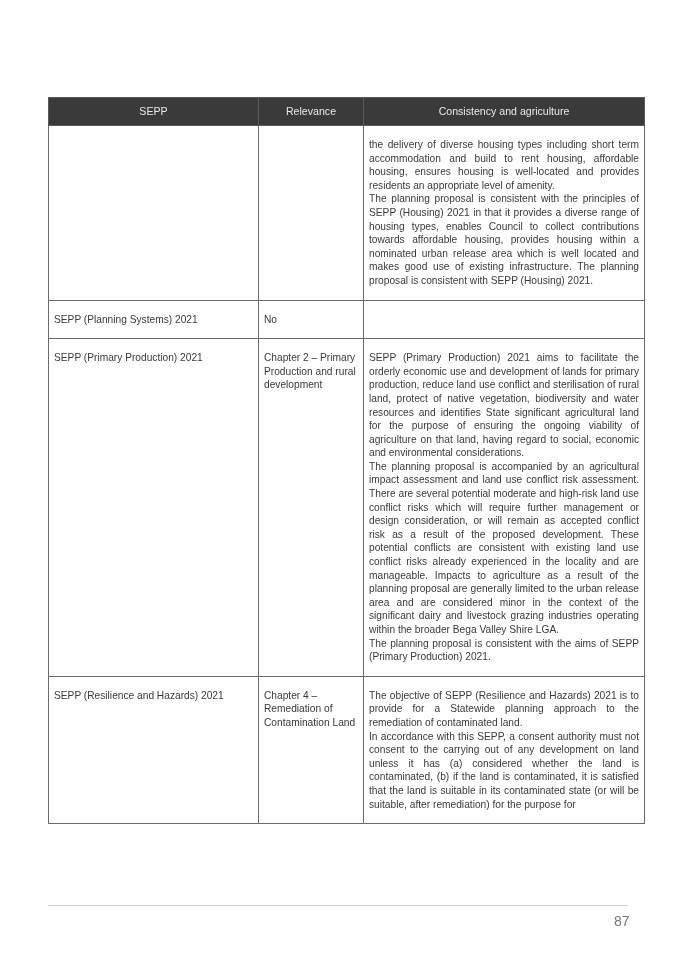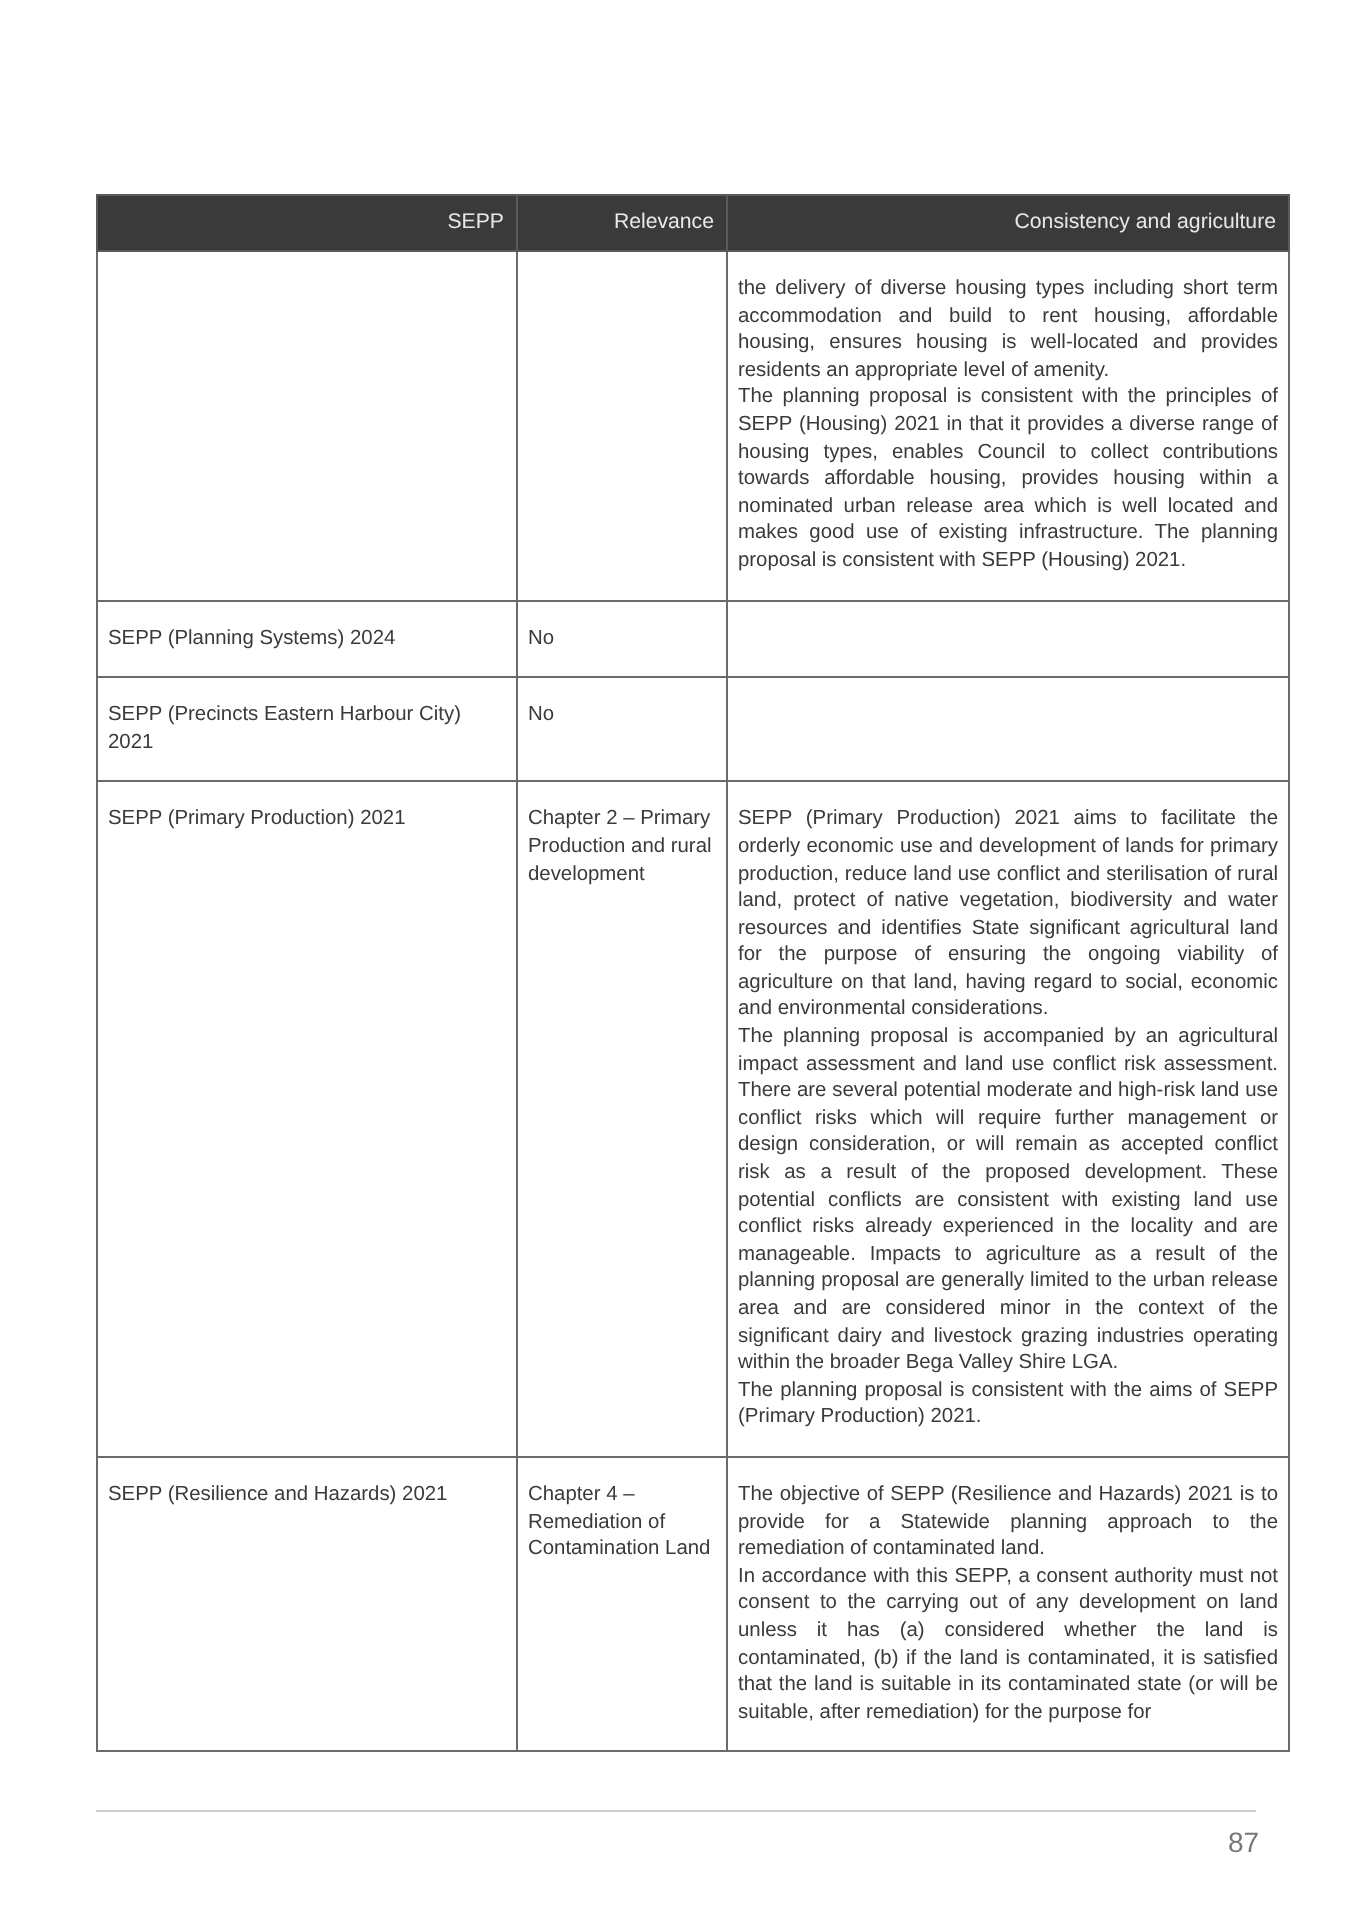--- a/index.html
+++ b/index.html
@@ -4,21 +4,21 @@
 <style>
   html, body { margin: 0; padding: 0; background: #ffffff; }
   body { width: 675px; height: 954px; position: relative; font-family: "Liberation Sans", sans-serif; color: #333; }
   .page { position: absolute; left: 0; top: 0; width: 675px; height: 954px; background: #fff; }
   table.sepp {
     position: absolute; left: 48px; top: 97px; width: 596px;
     border-collapse: collapse; table-layout: fixed;
     font-size: 10.2px; line-height: 13.6px;
   }
   table.sepp th {
-    background: #3a3a3a; color: #e8e8e8; font-weight: normal; text-align: right;
+    background: #3a3a3a; color: #e8e8e8; font-weight: normal; text-align: center;
     height: 27px; padding: 0 6px; border: 1px solid #5a5a5a; font-size: 10.6px;
   }
   table.sepp td {
     border: 1px solid #6b6b6b; vertical-align: top; padding: 12px 5px; color: #3a3a3a;
   }
   td.just { text-align: justify; }
   col.c1 { width: 210px; } col.c2 { width: 105px; } col.c3 { width: 281px; }
   .para { display: block; }
   .footer-rule { position: absolute; left: 48px; top: 905px; width: 580px; height: 1px; background: #cfcfcf; }
   .page-num { position: absolute; left: 614px; top: 886px; font-size: 14px; color: #777; margin-top: 27px; }
@@ -43,26 +43,21 @@
     <tbody>
       <tr>
         <td></td>
         <td></td>
         <td class="just">
           <span class="para">the delivery of diverse housing types including short term accommodation and build to rent housing, affordable housing, ensures housing is well-located and provides residents an appropriate level of amenity.</span>
           <span class="para">The planning proposal is consistent with the principles of SEPP (Housing) 2021 in that it provides a diverse range of housing types, enables Council to collect contributions towards affordable housing, provides housing within a nominated urban release area which is well located and makes good use of existing infrastructure. The planning proposal is consistent with SEPP (Housing) 2021.</span>
         </td>
       </tr>
       <tr>
-        <td>SEPP (Planning Systems) 2024</td>
-        <td>No</td>
-        <td></td>
-      </tr>
-      <tr>
-        <td>SEPP (Precincts Eastern Harbour City) 2021</td>
+        <td>SEPP (Planning Systems) 2021</td>
         <td>No</td>
         <td></td>
       </tr>
       <tr>
         <td>SEPP (Primary Production) 2021</td>
         <td>Chapter 2 – Primary Production and rural development</td>
         <td class="just">
           <span class="para">SEPP (Primary Production) 2021 aims to facilitate the orderly economic use and development of lands for primary production, reduce land use conflict and sterilisation of rural land, protect of native vegetation, biodiversity and water resources and identifies State significant agricultural land for the purpose of ensuring the ongoing viability of agriculture on that land, having regard to social, economic and environmental considerations.</span>
           <span class="para">The planning proposal is accompanied by an agricultural impact assessment and land use conflict risk assessment. There are several potential moderate and high-risk land use conflict risks which will require further management or design consideration, or will remain as accepted conflict risk as a result of the proposed development. These potential conflicts are consistent with existing land use conflict risks already experienced in the locality and are manageable. Impacts to agriculture as a result of the planning proposal are generally limited to the urban release area and are considered minor in the context of the significant dairy and livestock grazing industries operating within the broader Bega Valley Shire LGA.</span>
           <span class="para">The planning proposal is consistent with the aims of SEPP (Primary Production) 2021.</span>

